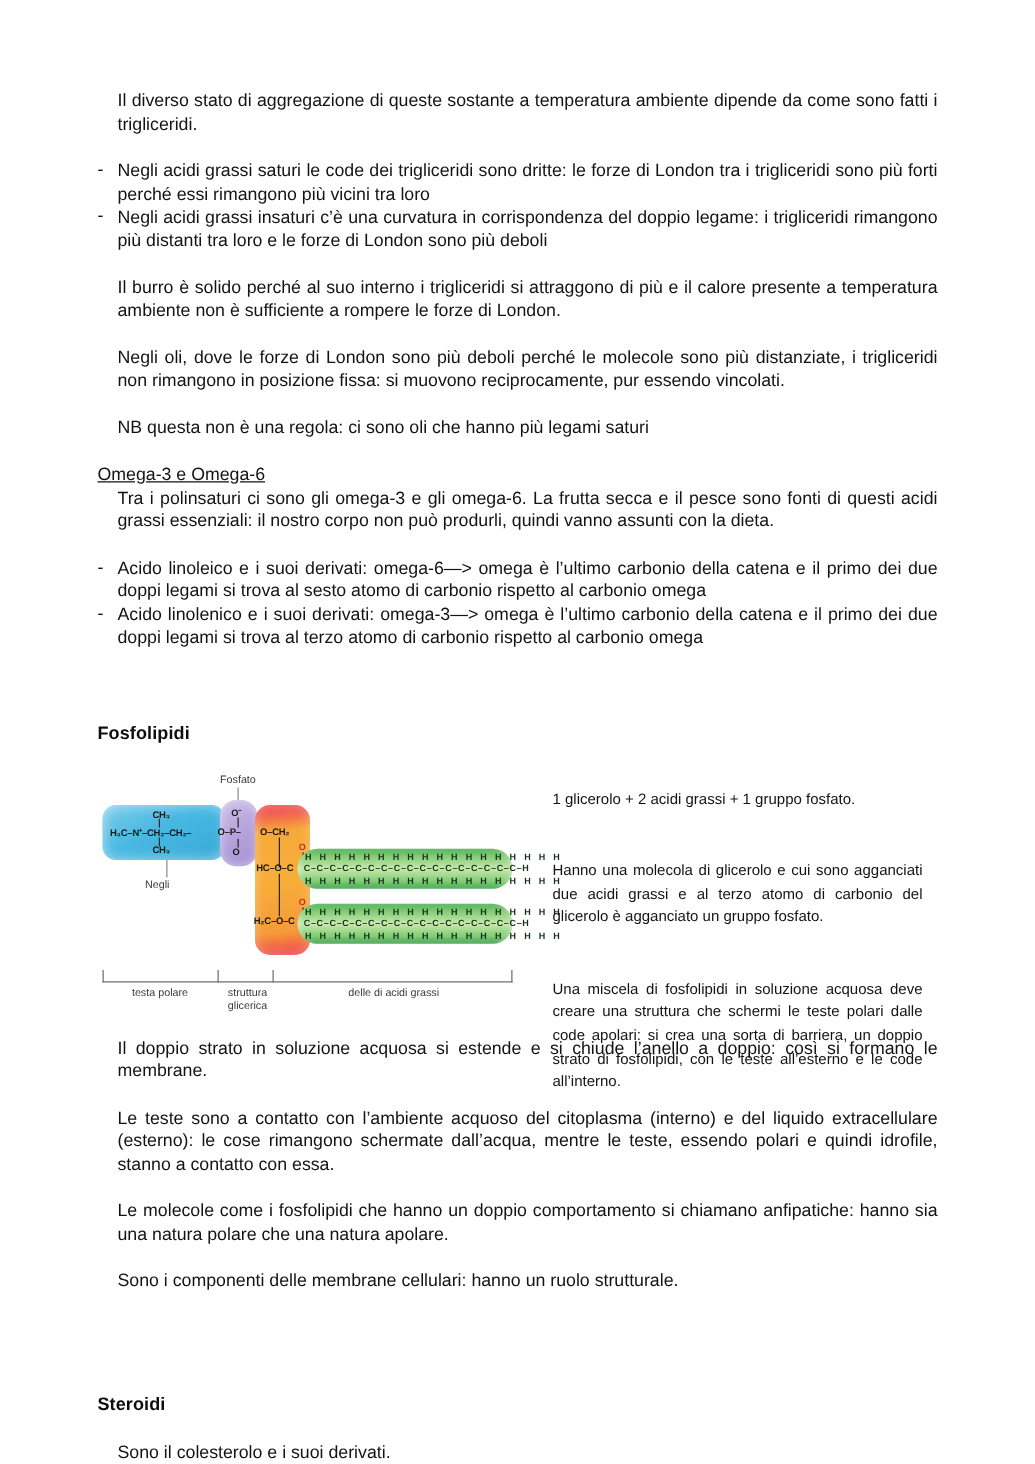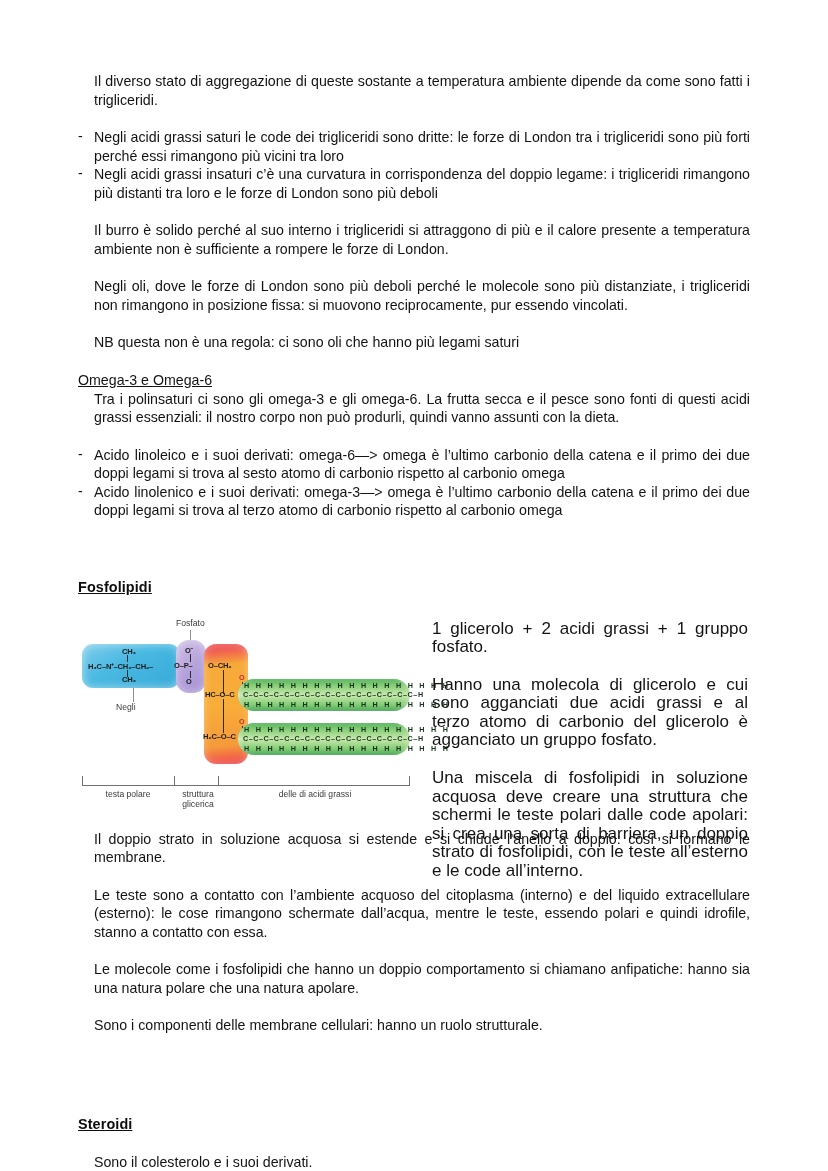--- a/index.html
+++ b/index.html
@@ -55,21 +55,20 @@
     left: 0;
     top: -1px;
     font-size: 14.2px;
     line-height: 18.5px;
   }
   h3.heading {
     margin: 0;
     font-size: 14.4px;
     line-height: 19px;
     font-weight: bold;
-    text-decoration: underline;
     color: #0d0d0d;
     letter-spacing: 0.1px;
   }
   h3.heading-plain {
     margin: 0;
     font-size: 14.2px;
     line-height: 19px;
     font-weight: normal;
     text-decoration: underline;
     color: #131313;
@@ -88,22 +87,22 @@
     width: 340px;
     height: 195px;
   }
   .side-text {
     position: absolute;
     left: 352px;
     top: 2px;
     width: 320px;
   }
   .side-text p {
-    margin: 2px;
-    font-size: 17px;
+    margin: 12px;
+    font-size: 12px;
     line-height: 18.6px;
     text-align: justify;
     color: #131313;
   }
 
   
   .diagram {
     position: absolute;
     left: 0;
     top: 0;

